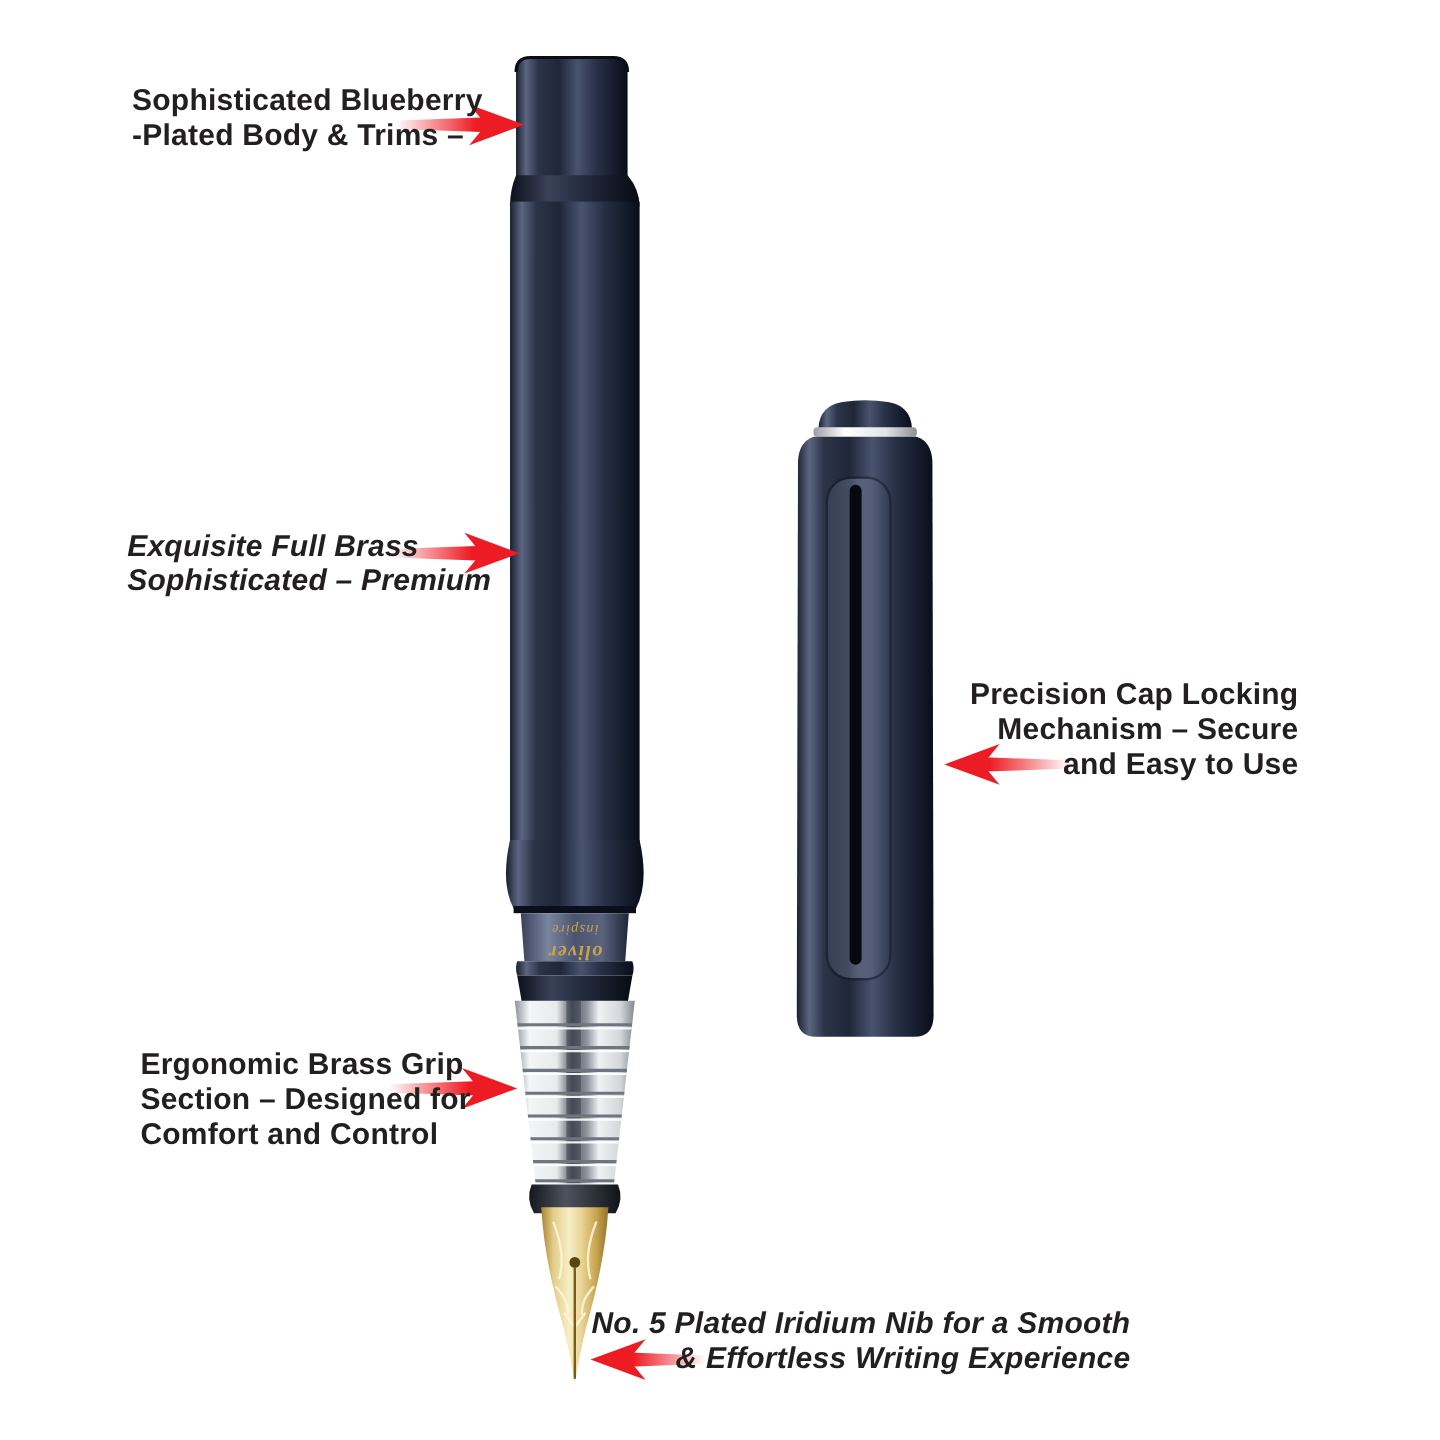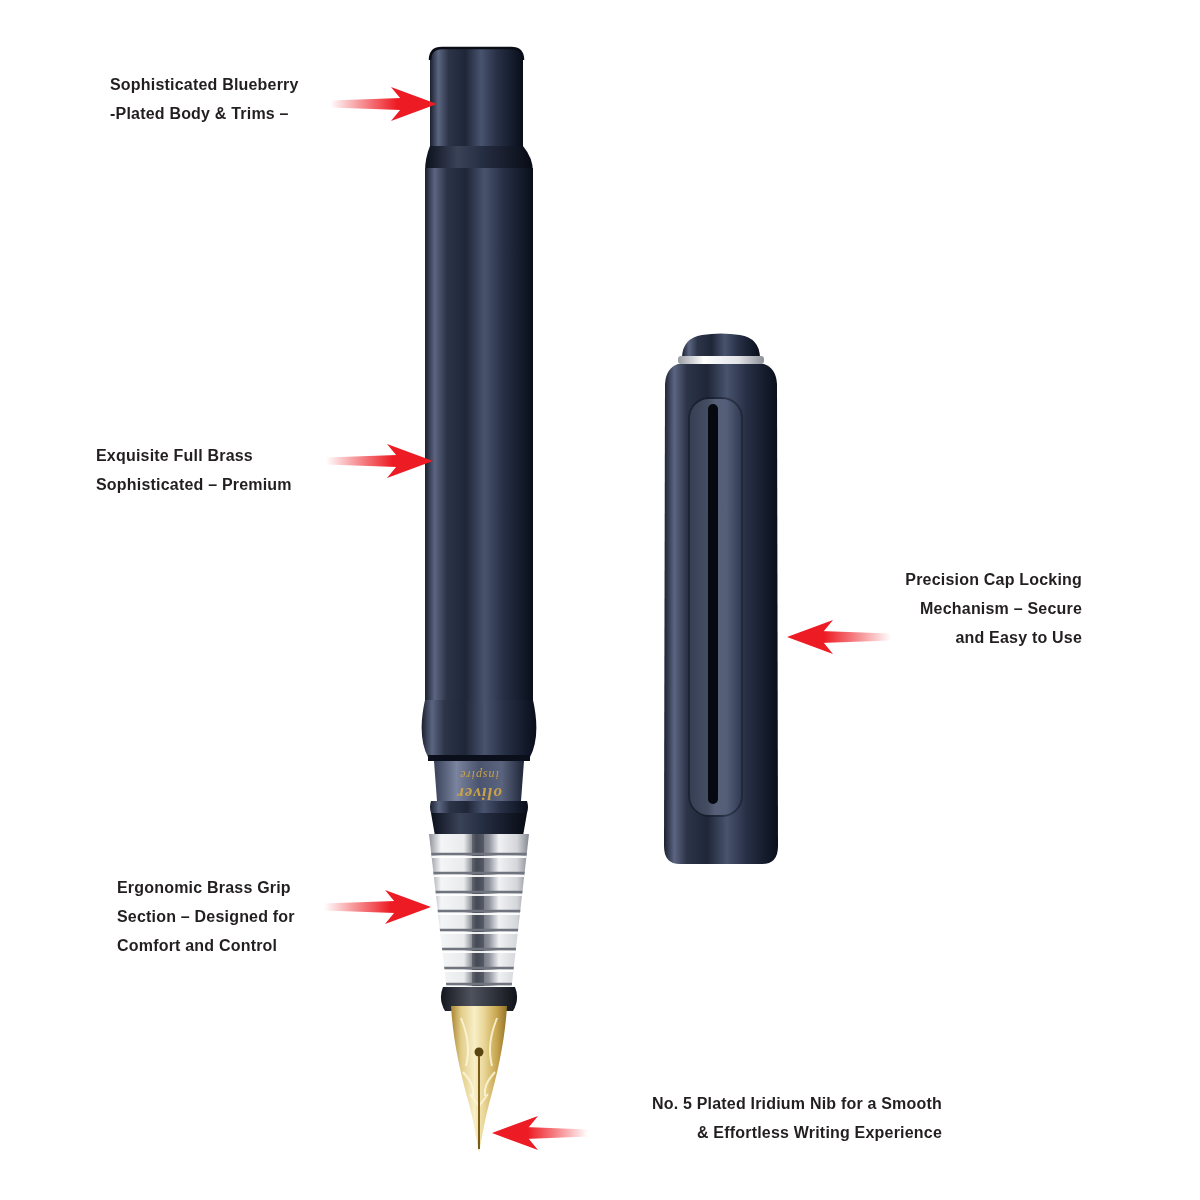--- a/index.html
+++ b/index.html
@@ -14,21 +14,21 @@
     position:relative;
     width:1200px;height:1200px;
     background:var(--background);
     overflow:hidden;
     font-family:"Liberation Sans",sans-serif;
   }
   .illustration{position:absolute;left:0;top:0;}
   .callout{
     position:absolute;
     font-weight:700;
-    font-size:16px;
+    font-size:25px;
     line-height:29px;
     color:var(--text);
     letter-spacing:0.2px;
     white-space:nowrap;
   }
   .callout .line{display:block;}
   .align-right{text-align:right;}
   .arrow-head{fill:var(--arrow-red);}
   .brand-text{fill:#c9a14a;}
 </style>
@@ -209,35 +209,35 @@
       <polygon fill="url(#gradTailL)" points="588,1129.5 525,1127 513,1133 525,1139 588,1136.5"></polygon>
       <polygon class="arrow-head" points="492,1133 538,1116 524,1133 538,1150"></polygon>
     </g>
   </svg>
 
   <div class="callout" style="left:110px;top:70px;">
     <span class="line">Sophisticated Blueberry</span>
     <span class="line">-Plated Body &amp; Trims –</span>
   </div>
 
-  <div class="callout" style="left:96px;top:441px;">
+  <div class="callout" style="left:106px;top:441px;font-style:italic;">
     <span class="line">Exquisite Full Brass</span>
     <span class="line">Sophisticated – Premium</span>
   </div>
 
   <div class="callout" style="left:117px;top:873px;">
     <span class="line">Ergonomic Brass Grip</span>
     <span class="line">Section – Designed for</span>
     <span class="line">Comfort and Control</span>
   </div>
 
   <div class="callout align-right" style="right:118px;top:565px;">
     <span class="line">Precision Cap Locking</span>
     <span class="line">Mechanism – Secure</span>
     <span class="line">and Easy to Use</span>
   </div>
 
-  <div class="callout align-right" style="right:258px;top:1089px;">
+  <div class="callout align-right" style="right:258px;top:1089px;font-style:italic;">
     <span class="line">No. 5 Plated Iridium Nib for a Smooth</span>
     <span class="line">&amp; Effortless Writing Experience</span>
   </div>
 
 </div>
 
 </body></html>

